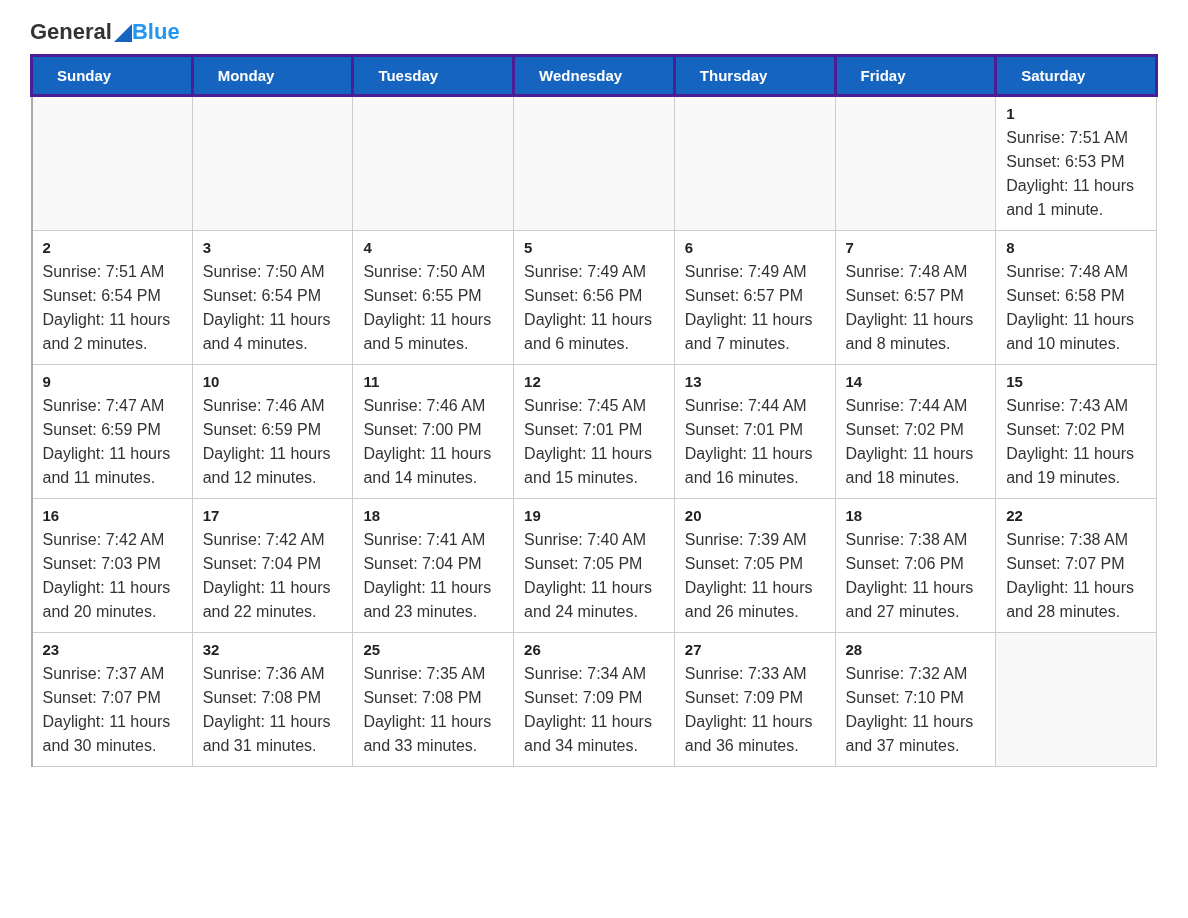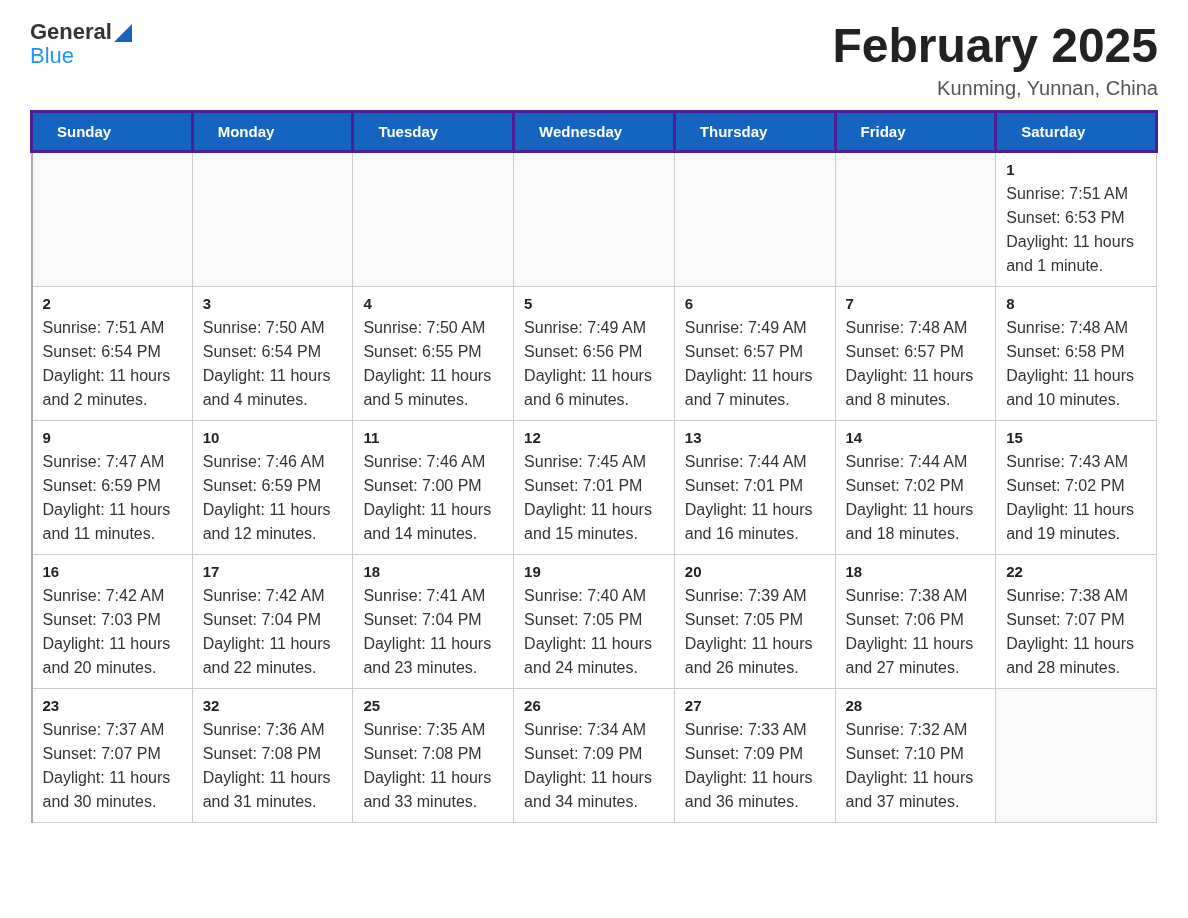--- a/index.html
+++ b/index.html
@@ -21,26 +21,26 @@
       align-items: center;
       gap: 4px;
     }
     .logo-text-general {
       font-size: 22px;
       font-weight: bold;
       color: #333;
     }
     .logo-text-blue {
       font-size: 22px;
-      font-weight: normal;
+      font-weight: bold;
       color: #2196F3;
     }
     .logo-group {
       display: flex;
-      flex-direction: column;
+      flex-direction: row;
       line-height: 1.1;
     }
     .logo-row1 {
       display: flex;
       align-items: center;
     }
     .title-group {
       text-align: right;
     }
     .calendar-title {
@@ -105,24 +105,20 @@
     <div class="logo-group">
       <div class="logo-row1">
         <span class="logo-text-general">General</span>
         <svg width="18" height="18" viewBox="0 0 18 18" style="margin-left:2px;margin-top:2px;">
           <polygon points="0,18 18,18 18,0" fill="#1565C0"></polygon>
         </svg>
       </div>
       <span class="logo-text-blue">Blue</span>
     </div>
   </div>
-  <div class="title-group">
-    <div class="calendar-title">February 2025</div>
-    <div class="calendar-subtitle">Kunming, Yunnan, China</div>
-  </div>
 </div>
 
 <table>
   <thead>
     <tr>
     <th>Sunday</th>
         <th>Monday</th>
         <th>Tuesday</th>
         <th>Wednesday</th>
         <th>Thursday</th>

